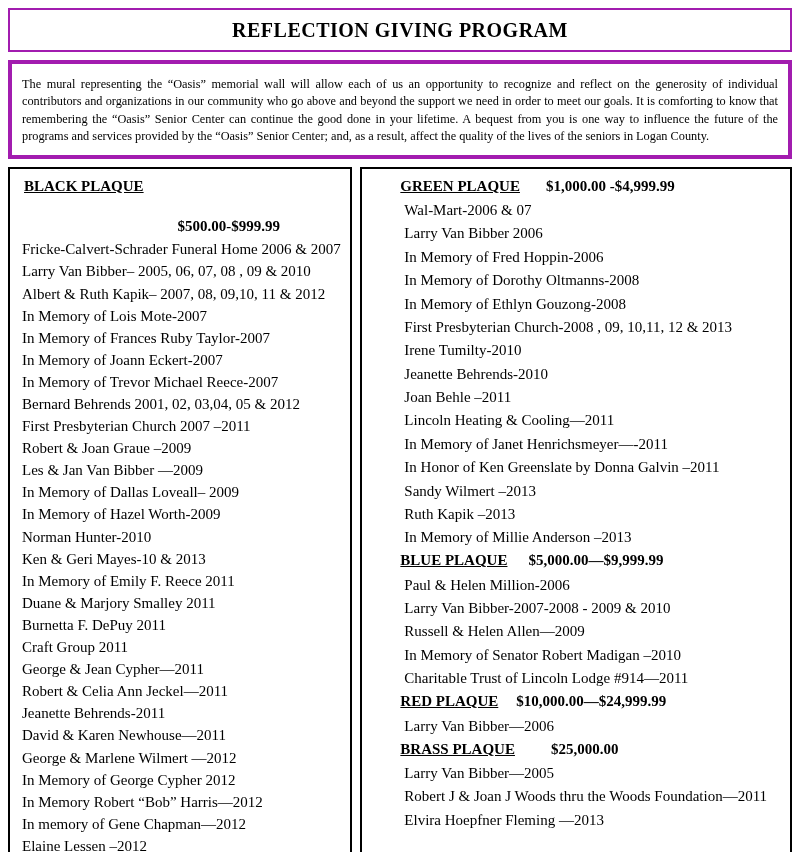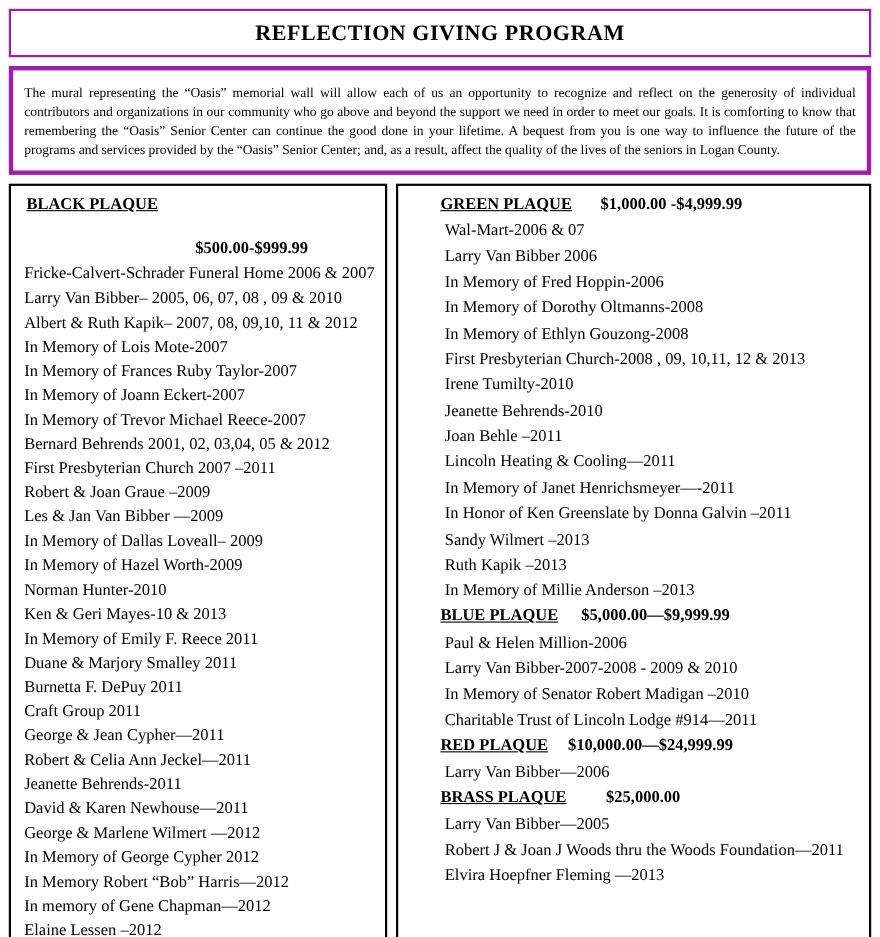--- a/index.html
+++ b/index.html
@@ -169,20 +169,21 @@
         <div class="entry">In Honor of Ken Greenslate  by Donna Galvin –2011</div>
         <div class="entry">Sandy Wilmert –2013</div>
         <div class="entry">Ruth Kapik –2013</div>
         <div class="entry">In Memory of Millie Anderson –2013</div>
         <div class="plaque-head blue">
           <span class="name">BLUE PLAQUE</span>
           <span class="amount">$5,000.00—$9,999.99</span>
         </div>
         <div class="entry">Paul &amp; Helen Million-2006</div>
         <div class="entry">Larry Van Bibber-2007-2008 - 2009 &amp; 2010</div>
+        <div class="entry">Russell &amp; Helen Allen—2009</div>
         <div class="entry">In Memory of Senator Robert Madigan –2010</div>
         <div class="entry">Charitable Trust of Lincoln Lodge #914—2011</div>
         <div class="plaque-head red">
           <span class="name">RED PLAQUE</span>
           <span class="amount">$10,000.00—$24,999.99</span>
         </div>
         <div class="entry">Larry Van Bibber—2006</div>
         <div class="plaque-head brass">
           <span class="name">BRASS PLAQUE</span>
           <span class="amount">$25,000.00</span>

